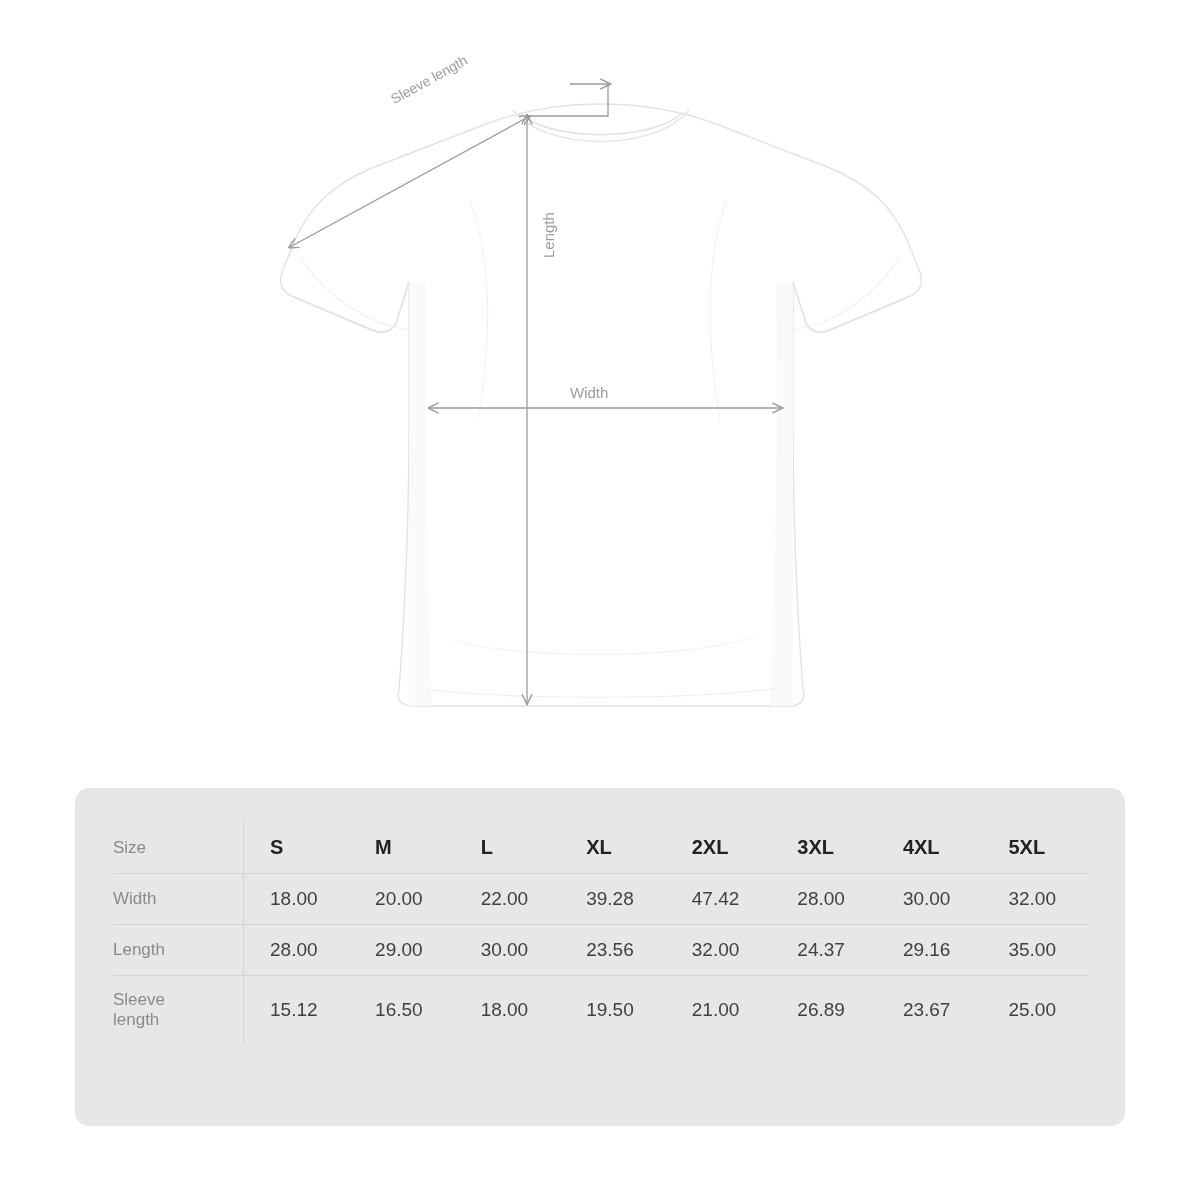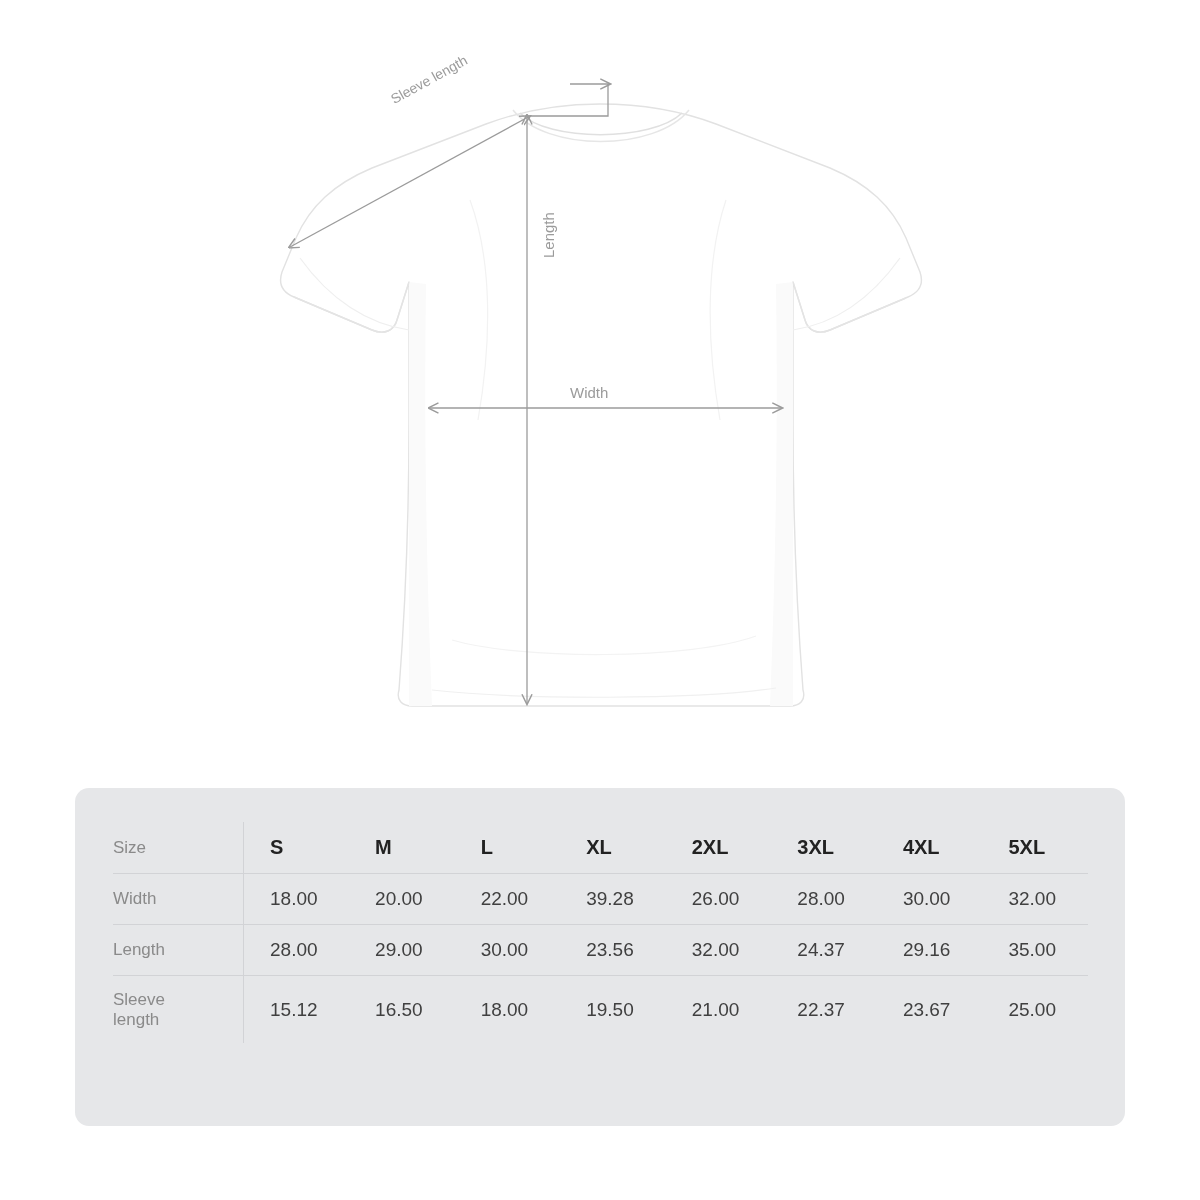--- a/index.html
+++ b/index.html
@@ -230,21 +230,21 @@
         </tr>
 
         <tr>
           <th class="rowhead">
             <span class="rowhead-wrap">Width</span>
           </th>
           <td class="datacell">18.00</td>
           <td class="datacell">20.00</td>
           <td class="datacell">22.00</td>
           <td class="datacell">39.28</td>
-          <td class="datacell">26.00</td>
+          <td class="datacell">47.42</td>
           <td class="datacell">28.00</td>
           <td class="datacell">30.00</td>
           <td class="datacell">32.00</td>
         </tr>
 
         <tr>
           <th class="rowhead">
             <span class="rowhead-wrap">Length</span>
           </th>
           <td class="datacell">28.00</td>
@@ -259,21 +259,21 @@
 
         <tr>
           <th class="rowhead">
             <span class="rowhead-wrap">Sleeve length</span>
           </th>
           <td class="datacell">15.12</td>
           <td class="datacell">16.50</td>
           <td class="datacell">18.00</td>
           <td class="datacell">19.50</td>
           <td class="datacell">21.00</td>
-          <td class="datacell">22.37</td>
+          <td class="datacell">26.89</td>
           <td class="datacell">23.67</td>
           <td class="datacell">25.00</td>
         </tr>
       </tbody>
     </table>
   </div>
 
 </div>
 
 </body></html>

